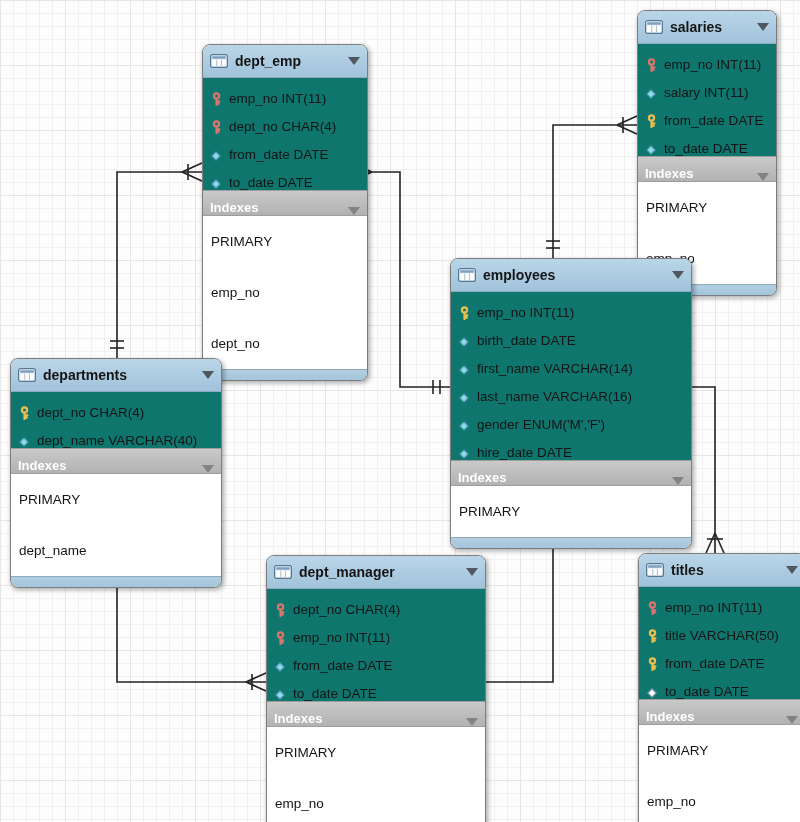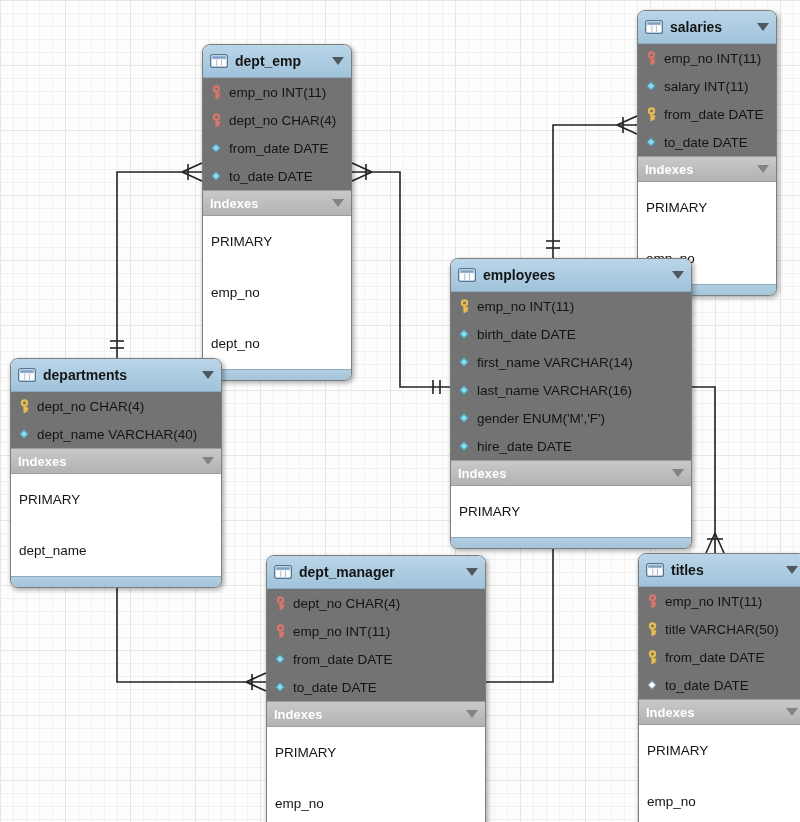--- a/index.html
+++ b/index.html
@@ -30,26 +30,26 @@
     padding:16px 7px; box-sizing:border-box;
     background:linear-gradient(#bad5e8, #a0c3db);
     border-bottom:1px solid #8fa9bd;
     border-radius:7px 7px 0 0;
   }
   .t-title { font-weight:bold; font-size:14px; white-space:nowrap; }
   .t-arrow { margin-left:auto; width:0; height:0;
     border-left:6px solid transparent; border-right:6px solid transparent;
     border-top:8px solid #50575f; }
   .t-row {
-    height:28px; display:flex; align-items:center; gap:6px;
-    padding:0 4px 0 6px; background:#737373; font-size:13.5px; white-space:nowrap;
+    height:28px; display:flex; align-items:flex-end; gap:6px;
+    padding:0 4px 0 6px; background:#0f766e; font-size:13.5px; white-space:nowrap;
   }
   .c-icon { display:flex; width:14px; justify-content:center; flex:none; }
   .t-idx-bar {
-    height:26px; display:flex; align-items:center; 
+    height:26px; display:flex; align-items:flex-end; 
     padding:0 7px; box-sizing:border-box;
     background:linear-gradient(#c9c9c9, #b2b2b2);
     border-top:1px solid #9d9d9d; border-bottom:1px solid #9d9d9d;
     color:#ffffff; font-weight:bold; font-size:13px;
   }
   .t-idx-bar .t-arrow { border-top-color:#7f8487; }
   .t-idx-row {
     height:27px; display:flex; align-items:center;
     padding:12px 8px; font-size:13.5px; background:#ffffff; white-space:nowrap;
   }
@@ -106,21 +106,21 @@
       <g stroke="#222222" stroke-width="1.6" fill="none">
         <path d="M117 532 L117 682 L266 682"></path>
         <line x1="124" y1="542" x2="110" y2="542"></line>
         <line x1="124" y1="549" x2="110" y2="549"></line>
         <line x1="246" y1="682" x2="266" y2="691"></line>
         <line x1="246" y1="682" x2="266" y2="673"></line>
         <line x1="252" y1="690" x2="252" y2="674"></line>
       </g>
     </svg>
   <div id="tables">
-      <div class="table-panel" style="left: 202px; top: 44px; width: 150px;">
+      <div class="table-panel" style="left: 202px; top: 44px; width: 166px;">
         <div class="t-header">
           <span class="c-icon" style="width: 18px;">
             <svg width="18" height="14" viewBox="0 0 18 14">
               <rect x="0.6" y="0.6" width="16.8" height="12.8" rx="2" fill="#e8eef5" stroke="#54788f" stroke-width="1.2"></rect>
               <rect x="2.2" y="2.2" width="13.6" height="2.6" rx="0.5" fill="#7aa0c4"></rect>
               <rect x="2.2" y="5.6" width="13.6" height="6.4" fill="#fdfdfe"></rect>
               <path d="M6.8 5.6 V12 M11.4 5.6 V12" stroke="#a8bccc" stroke-width="1"></path>
             </svg>
           </span>
           <span class="t-title">dept_emp</span>

